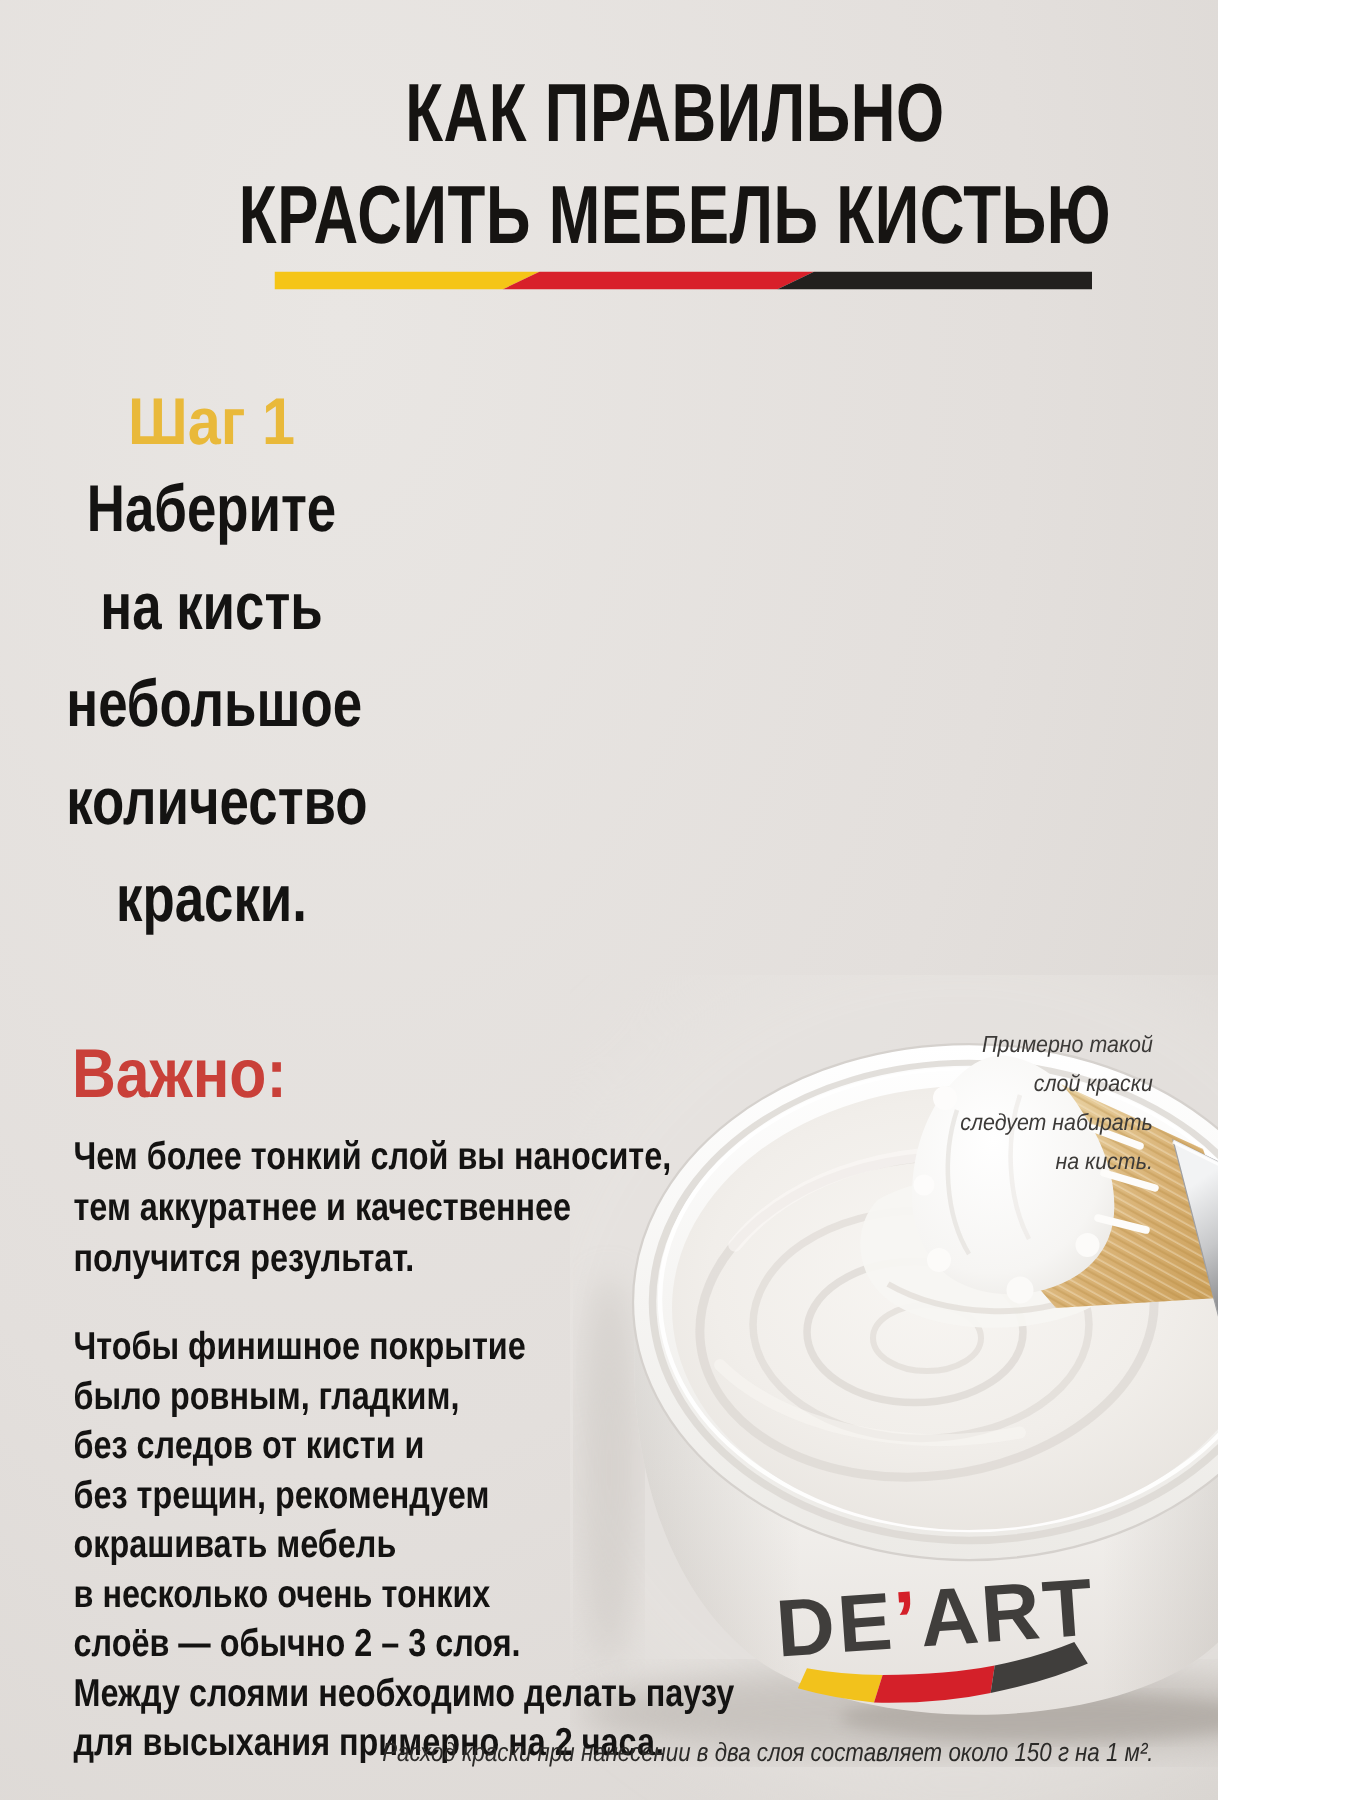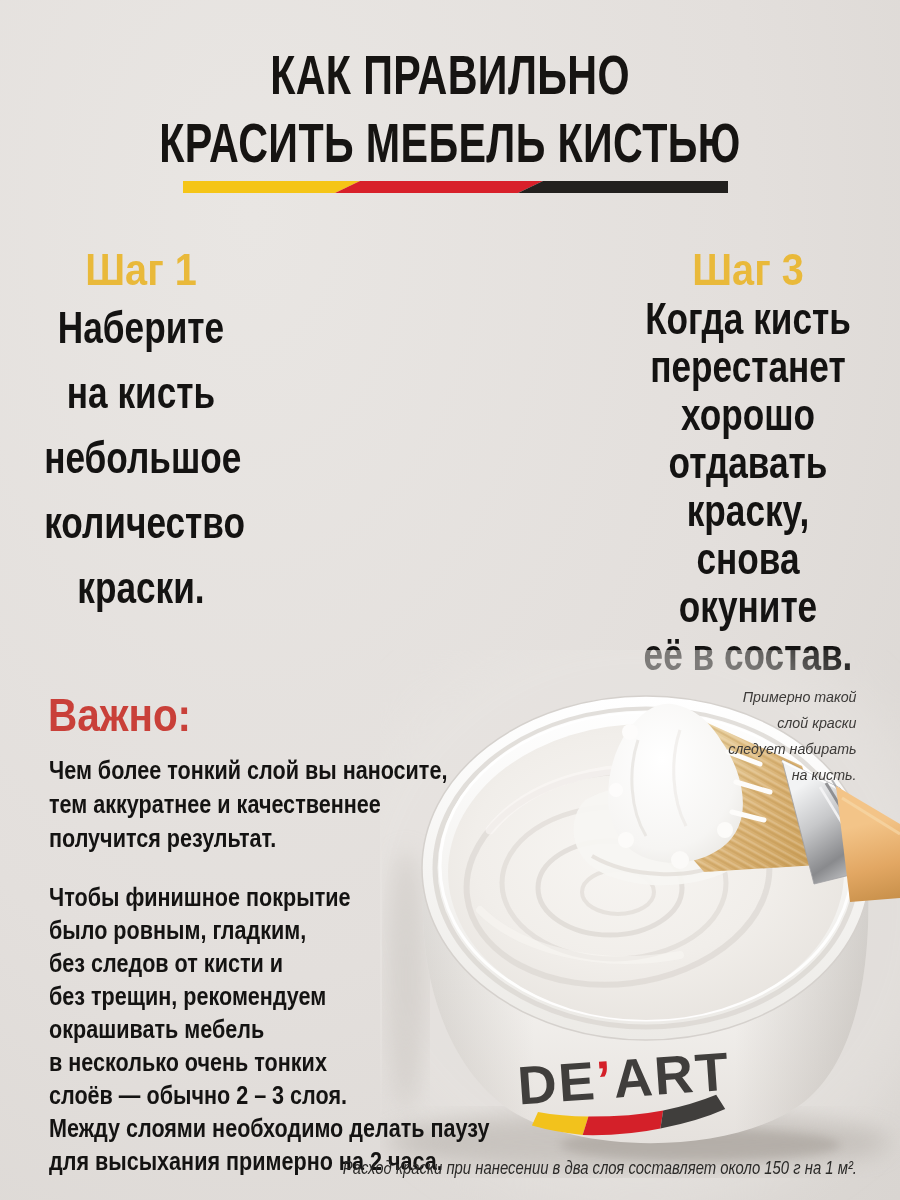--- a/index.html
+++ b/index.html
@@ -10,33 +10,33 @@
     --stripe-red:#d8202a;
     --stripe-black:#22201e;
     --important-red:#c94039;
     --note:#3c3a38;
     --logo-dark:#403e3c;
     --logo-red:#d42029;
   }
   html,body{margin:0;padding:0;}
   body{font-family:"Liberation Sans","DejaVu Sans",sans-serif;}
   .poster{
-    position:relative;width:900px;height:1200px;overflow:hidden;
+    position:relative;width:812px;height:1200px;overflow:hidden;
     background:radial-gradient(ellipse at 28% 18%, #e9e6e3 0%, #e3dfdc 55%, #d9d5d1 100%);
     color:var(--ink);
   }
   .title-line{
     position:absolute;left:0;width:900px;text-align:center;
     font-weight:700;font-size:55px;line-height:60px;letter-spacing:0.5px;
     transform:scaleX(0.75);transform-origin:50% 0;color:#161412;
   }
   .title-line1{top:45px;}
   .title-line2{top:113px;}
   .title-underline{position:absolute;left:183px;top:181px;width:545px;height:12px;}
-  .steps{position:absolute;left:0;top:0;width:900px;height:660px;text-decoration:underline;}
+  .steps{position:absolute;left:0;top:12px;width:900px;height:660px;text-decoration:underline;}
   .step{position:absolute;top:245px;text-align:center;}
   .step--1{left:20px;width:242px;}
   .step--2{left:285px;width:330px;}
   .step--3{left:605px;width:286px;}
   .step-label{
     font-size:44px;font-weight:700;line-height:50px;color:var(--yellow);
     transform:scaleX(0.9);transform-origin:50% 0;
   }
   .step-text{
     white-space:pre-line;font-size:44px;font-weight:700;line-height:48px;
@@ -80,30 +80,20 @@
   </svg>
 
   <div class="steps">
     <div class="step step--1">
       <div class="step-label">Шаг 1</div>
       <div class="step-text">Наберите
 на кисть
 небольшое
 количество
 краски.</div>
-    </div>
-    <div class="step step--3">
-      <div class="step-label">Шаг 3</div>
-      <div class="step-text">Когда кисть
-перестанет
-хорошо
-отдавать
-краску,
-снова окуните
-её в состав.</div>
     </div>
   </div>
 
   <div class="important-heading">Важно:</div>
   <div class="para para1">Чем более тонкий слой вы наносите,
 тем аккуратнее и качественнее
 получится результат.</div>
   <div class="para para2">Чтобы финишное покрытие
 было ровным, гладким,
 без следов от кисти и

